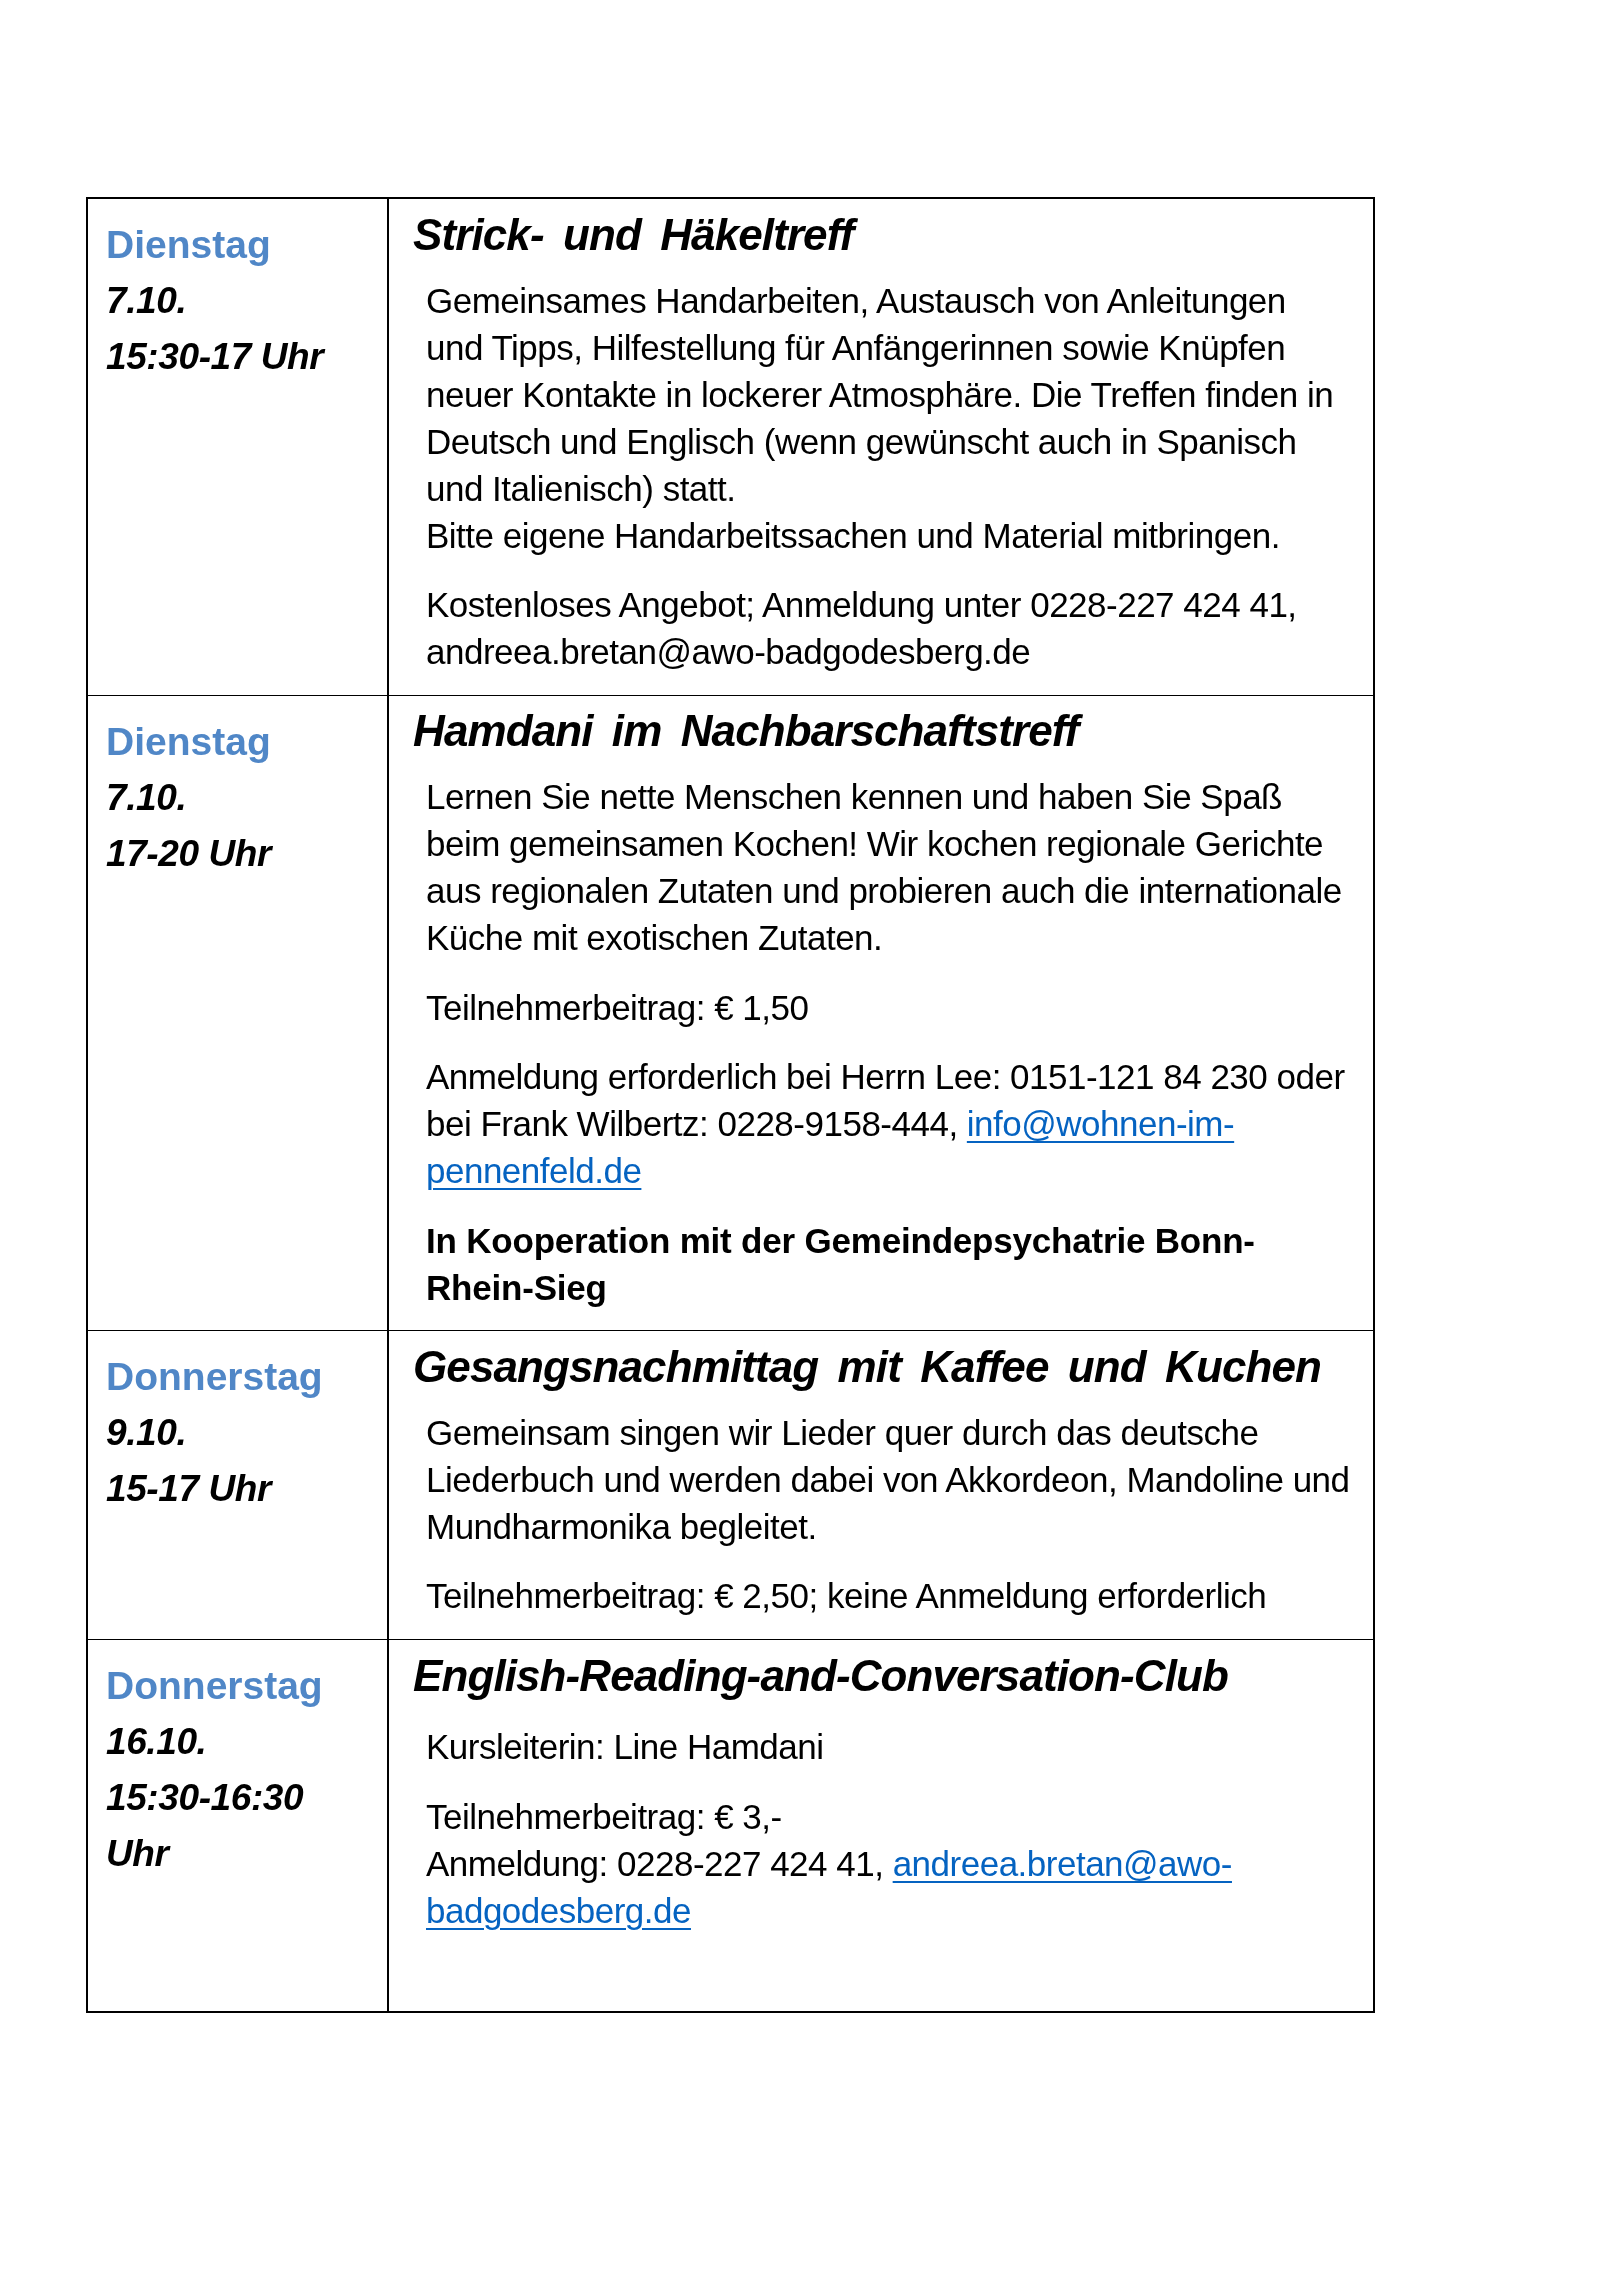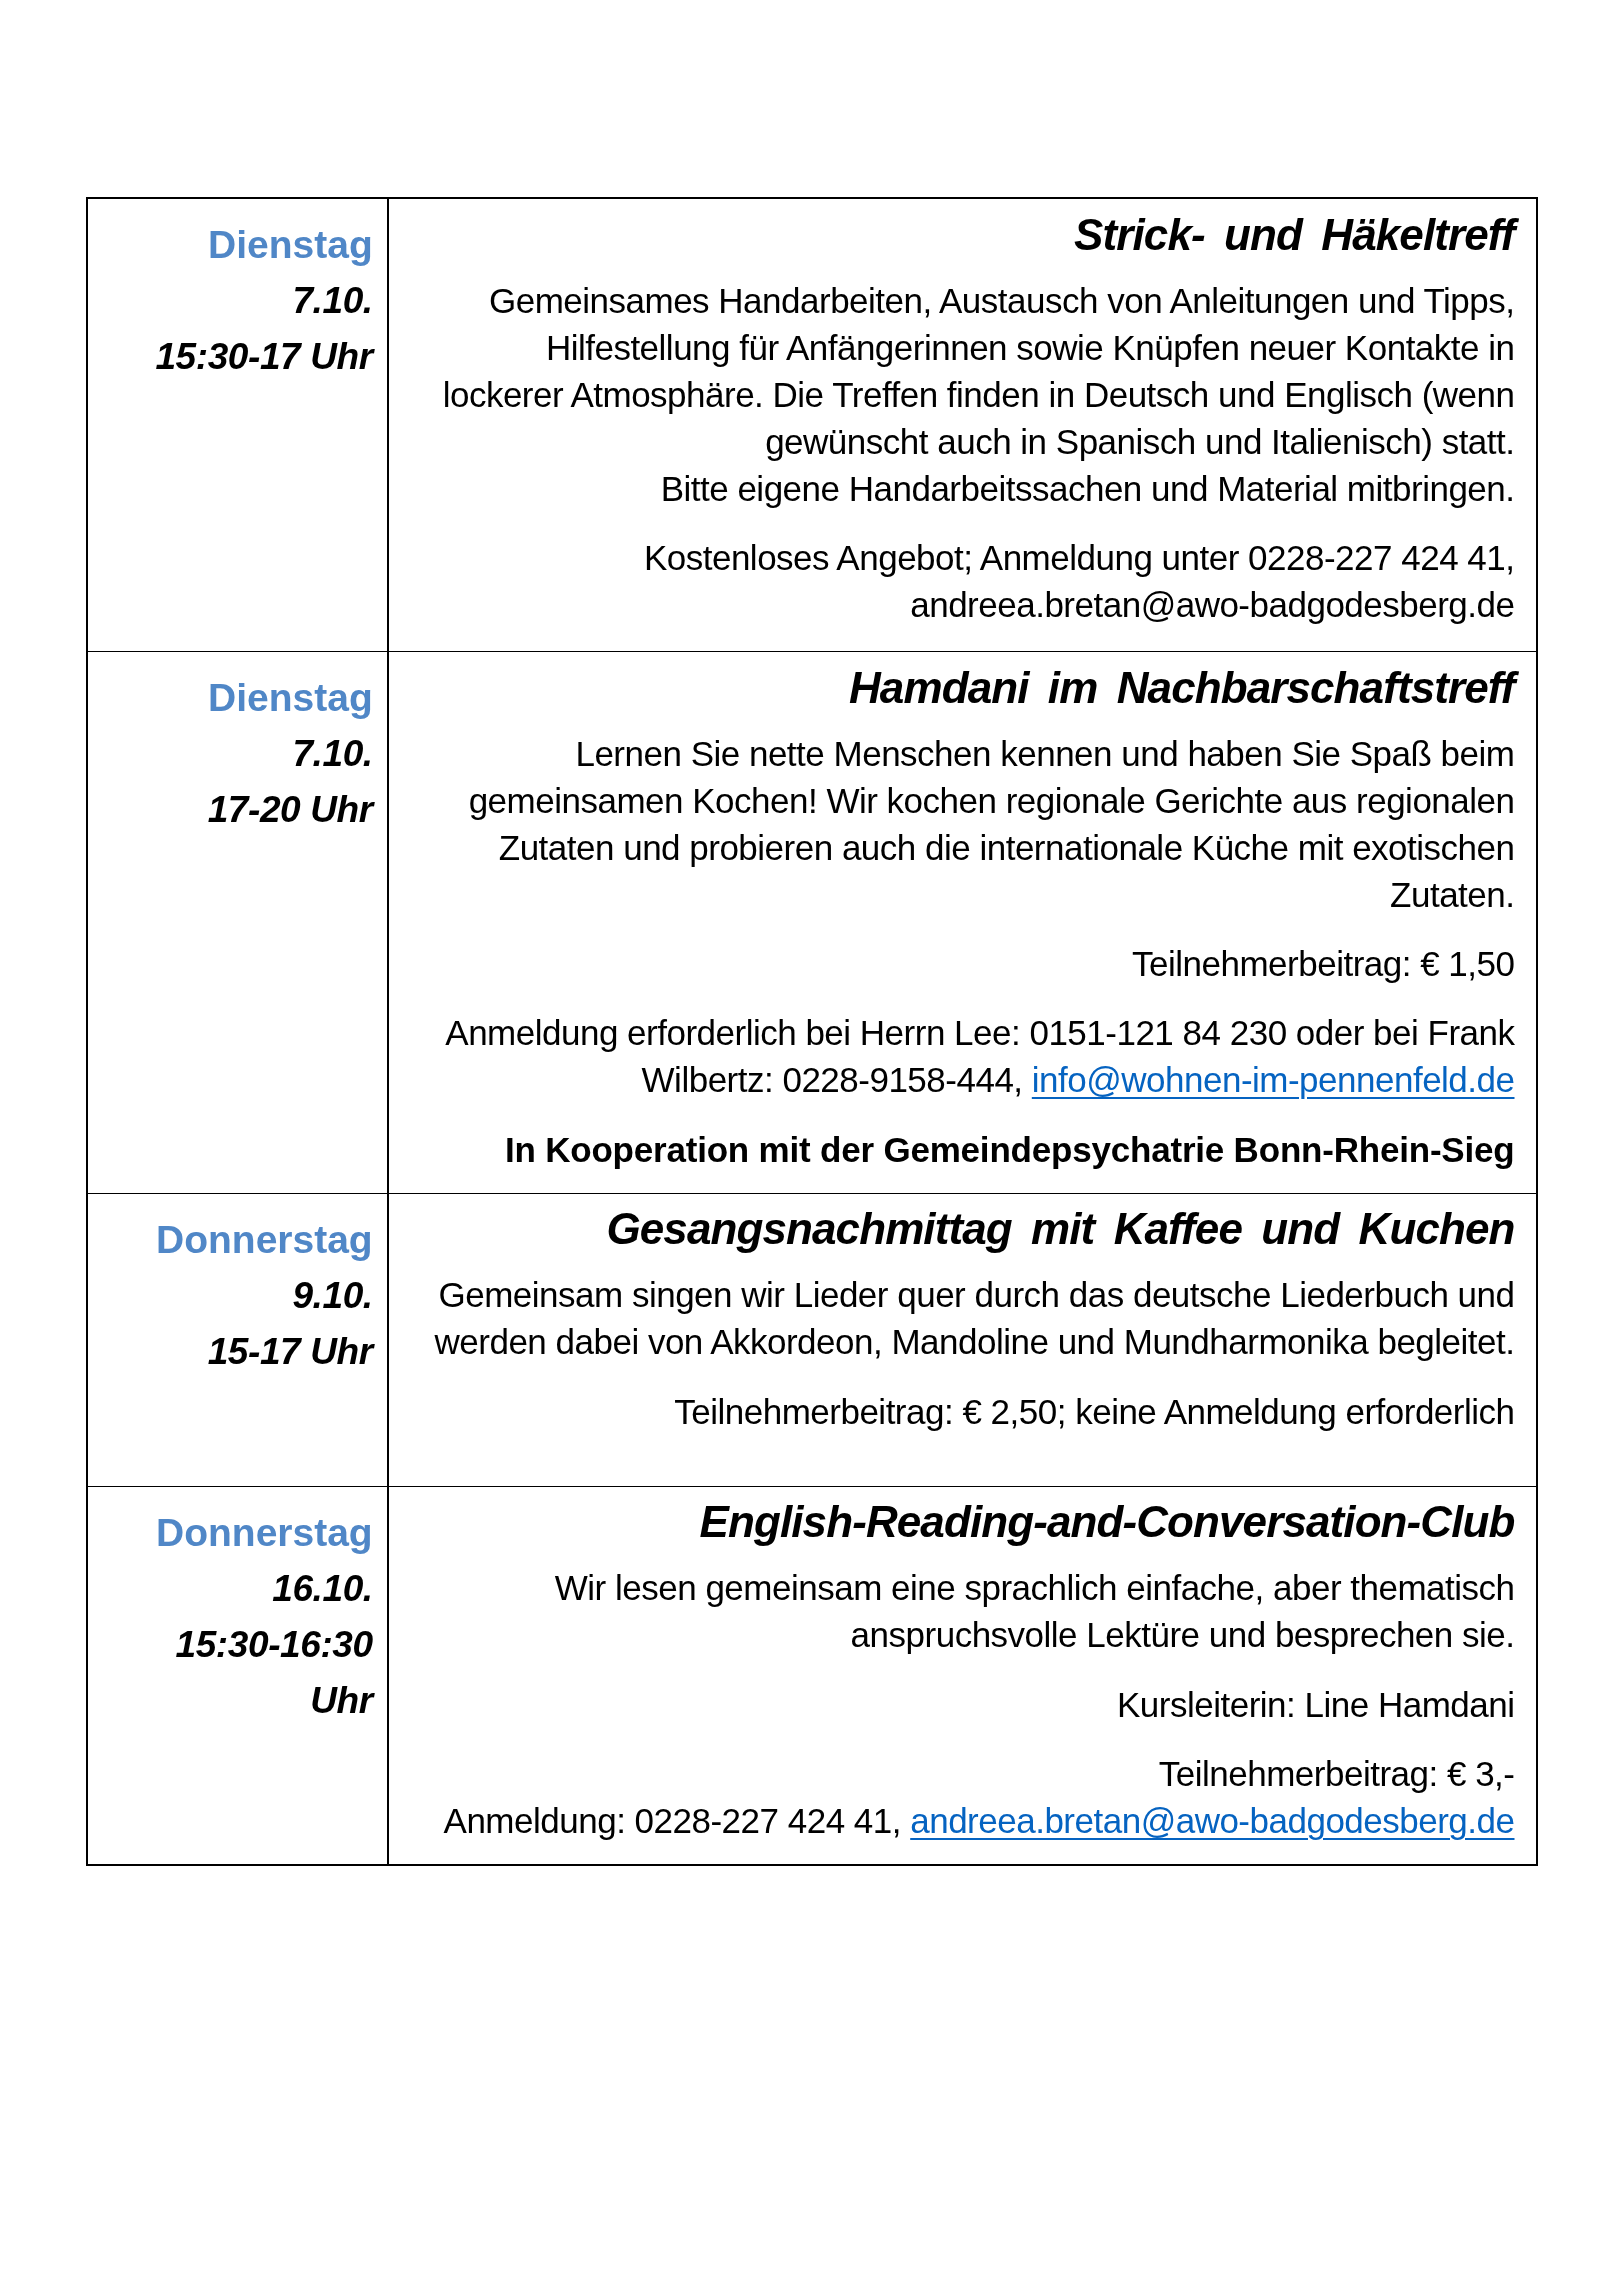--- a/index.html
+++ b/index.html
@@ -10,24 +10,23 @@
     font-family: "Liberation Sans", sans-serif;
     color: #000000;
   }
   .page {
     position: absolute; inset: 0;
     background: #ffffff;
   }
   .schedule-table {
     position: absolute;
     left: 86px; top: 197px;
-    width: 1452px;
+    width: 1289px;
     border: 2.7px solid #000000;
     background: #ffffff;
-    text-align: right;
   }
   .row { display: flex; align-items: stretch; }
   .row + .row { border-top: 1.8px solid #000000; }
   .row.r1 { min-height: 452px; }
   .row.r2 { min-height: 502px; }
   .row.r3 { min-height: 293px; }
   .row.r4 { min-height: 372px; }
   .cell-left {
     width: 301px; flex: 0 0 301px;
     border-right: 2.7px solid #000000;
@@ -128,21 +127,20 @@
     </section>
 
     <section class="row r4">
       <div class="cell-left">
         <div class="day">Donnerstag</div>
         <div class="date-line">16.10.</div>
         <div class="time-line">15:30-16:30 Uhr</div>
       </div>
       <div class="cell-right">
         <h2 class="event-title">English-Reading-and-Conversation-Club</h2>
-        <p class="para first">Wir lesen gemeinsam eine sprachlich einfache, aber thematisch anspruchsvolle Lektüre und besprechen sie.</p>
         <p class="para gap">Kursleiterin: Line Hamdani</p>
         <p class="para gap">Teilnehmerbeitrag: € 3,-</p>
         <p class="para cont"><span>Anmeldung: 0228-227 424 41, </span><a class="email-link">andreea.bretan@awo-badgodesberg.de</a></p>
       </div>
     </section>
 
   </div>
 </div>
 
 

